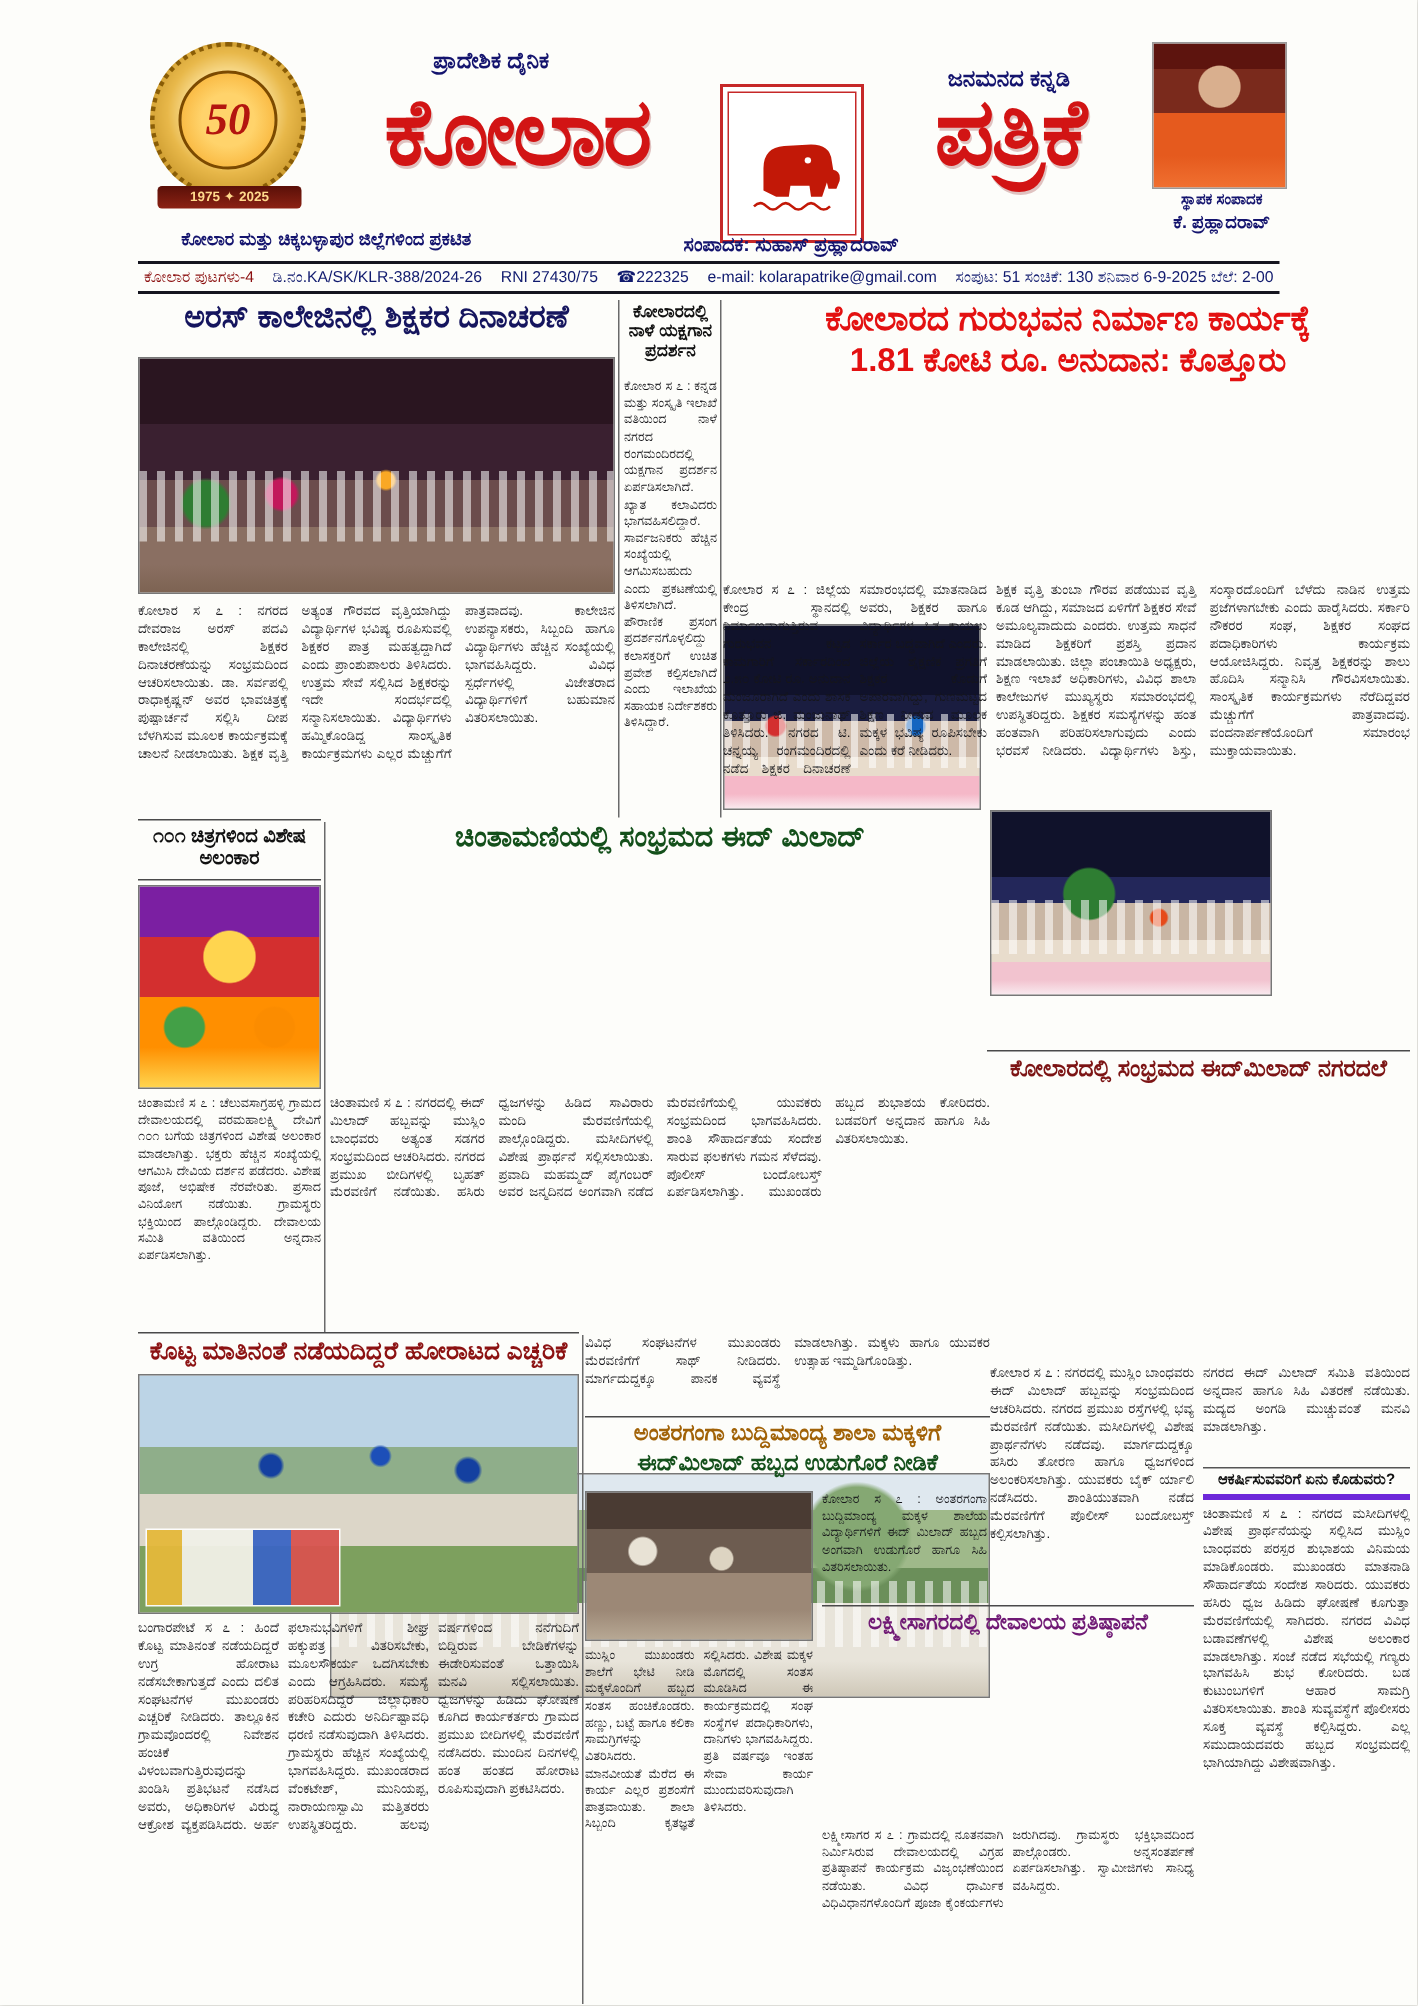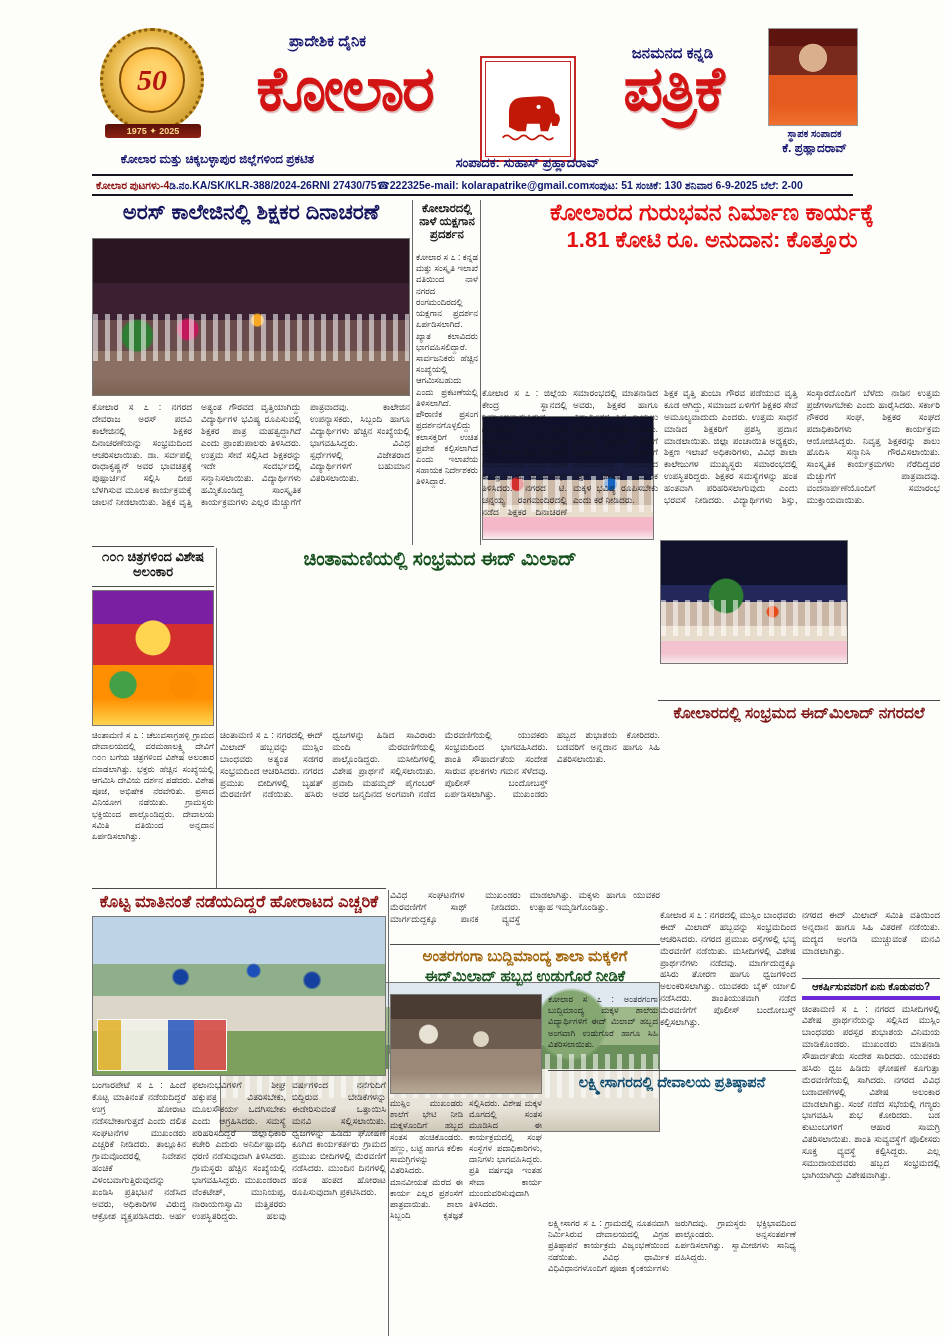--- a/index.html
+++ b/index.html
@@ -22,21 +22,21 @@
       font-size:9px;font-weight:bold;text-align:center;border-radius:3px;padding:2px 0;width:96px;margin-left:5px;}
   .emblem{width:92px;height:102px;border:2px solid #c62828;box-shadow:inset 0 0 0 3px #fff,inset 0 0 0 4px #c62828;
       background:#fff;display:flex;flex-direction:column;align-items:center;justify-content:center;}
   .editor-photo{width:88px;height:96px;border:1px solid #999;
       background:
         radial-gradient(circle at 50% 30%,#d9af8e 0 17%,rgba(0,0,0,0) 18%),
         linear-gradient(180deg,#5d140e 0 18%,#7a2a1c 18% 48%,#e55a1e 48% 78%,#f07030 100%);}
   .founder{color:#14146e;font-weight:bold;text-align:center;}
   
   .infobar{left:92px;top:174px;width:761px;height:22px;border-top:2px solid #15151f;border-bottom:2px solid #15151f;
-      display:flex;align-items:center;justify-content:flex-start;font-size:10.5px;font-weight:bold;color:#101a6e;
+      display:flex;align-items:center;justify-content:space-between;font-size:10.5px;font-weight:normal;color:#101a6e;
       padding:4px 4px;box-sizing:border-box;white-space:nowrap;}
   .infobar .maroon{color:#8b0f0f;}
   
   .hl{font-weight:bold;text-align:center;line-height:1.12;}
   .bt{font-size:9px;line-height:1.32;text-align:justify;color:#16161a;overflow:hidden;word-break:break-word;}
   .photo{border:1px solid #777;box-sizing:border-box;}
   .crowd{position:relative;}
   .crowd:before{content:"";position:absolute;left:0;right:0;height:30%;top:48%;
       background:repeating-linear-gradient(90deg,rgba(255,255,255,.55) 0 5px,rgba(0,0,0,0) 5px 12px);}
   .rule-h{background:#4a4a4a;height:1px;}
@@ -161,21 +161,21 @@
   <div class="abs hl" style="left:390px;top:968px;width:270px;font-size:15px;color:#14501b;">ಈದ್‌ಮಿಲಾದ್ ಹಬ್ಬದ ಉಡುಗೊರೆ ನೀಡಿಕೆ</div>
   <div class="abs photo" style="left:390px;top:994px;width:152px;height:100px;
        background:
         radial-gradient(circle at 25% 40%, #e8e2d5 0 7%, rgba(0,0,0,0) 8%),
         radial-gradient(circle at 60% 45%, #ddd4c2 0 7%, rgba(0,0,0,0) 8%),
         linear-gradient(180deg,#4a3b33 0 25%,#6d5c50 25% 55%,#9c8876 55% 80%,#b7a894 100%);"></div>
   <div class="abs bt" style="left:548px;top:994px;width:110px;height:74px;font-size:8.5px;">ಕೋಲಾರ ಸ ೭ : ಅಂತರಗಂಗಾ ಬುದ್ದಿಮಾಂದ್ಯ ಮಕ್ಕಳ ಶಾಲೆಯ ವಿದ್ಯಾರ್ಥಿಗಳಿಗೆ ಈದ್ ಮಿಲಾದ್ ಹಬ್ಬದ ಅಂಗವಾಗಿ ಉಡುಗೊರೆ ಹಾಗೂ ಸಿಹಿ ವಿತರಿಸಲಾಯಿತು.</div>
   <div class="abs bt" style="left:390px;top:1098px;width:152px;height:236px;column-count:2;column-gap:6px;font-size:8.5px;">ಮುಸ್ಲಿಂ ಮುಖಂಡರು ಶಾಲೆಗೆ ಭೇಟಿ ನೀಡಿ ಮಕ್ಕಳೊಂದಿಗೆ ಹಬ್ಬದ ಸಂತಸ ಹಂಚಿಕೊಂಡರು. ಹಣ್ಣು, ಬಟ್ಟೆ ಹಾಗೂ ಕಲಿಕಾ ಸಾಮಗ್ರಿಗಳನ್ನು ವಿತರಿಸಿದರು. ಮಾನವೀಯತೆ ಮೆರೆದ ಈ ಕಾರ್ಯ ಎಲ್ಲರ ಪ್ರಶಂಸೆಗೆ ಪಾತ್ರವಾಯಿತು. ಶಾಲಾ ಸಿಬ್ಬಂದಿ ಕೃತಜ್ಞತೆ ಸಲ್ಲಿಸಿದರು. ವಿಶೇಷ ಮಕ್ಕಳ ಮೊಗದಲ್ಲಿ ಸಂತಸ ಮೂಡಿಸಿದ ಈ ಕಾರ್ಯಕ್ರಮದಲ್ಲಿ ಸಂಘ ಸಂಸ್ಥೆಗಳ ಪದಾಧಿಕಾರಿಗಳು, ದಾನಿಗಳು ಭಾಗವಹಿಸಿದ್ದರು. ಪ್ರತಿ ವರ್ಷವೂ ಇಂತಹ ಸೇವಾ ಕಾರ್ಯ ಮುಂದುವರಿಸುವುದಾಗಿ ತಿಳಿಸಿದರು.</div>
 
   <div class="abs rule-h" style="left:548px;top:1070px;width:248px;"></div>
-  <div class="abs hl" style="left:548px;top:1074px;width:248px;font-size:14.5px;color:#0c4a6e;">ಲಕ್ಷ್ಮೀಸಾಗರದಲ್ಲಿ ದೇವಾಲಯ ಪ್ರತಿಷ್ಠಾಪನೆ</div>
+  <div class="abs hl" style="left:548px;top:1074px;width:248px;font-size:14.5px;color:#701a75;">ಲಕ್ಷ್ಮೀಸಾಗರದಲ್ಲಿ ದೇವಾಲಯ ಪ್ರತಿಷ್ಠಾಪನೆ</div>
 
   <div class="abs bt" style="left:548px;top:1218px;width:248px;height:116px;column-count:2;column-gap:6px;font-size:8.5px;">ಲಕ್ಷ್ಮೀಸಾಗರ ಸ ೭ : ಗ್ರಾಮದಲ್ಲಿ ನೂತನವಾಗಿ ನಿರ್ಮಿಸಿರುವ ದೇವಾಲಯದಲ್ಲಿ ವಿಗ್ರಹ ಪ್ರತಿಷ್ಠಾಪನೆ ಕಾರ್ಯಕ್ರಮ ವಿಜೃಂಭಣೆಯಿಂದ ನಡೆಯಿತು. ವಿವಿಧ ಧಾರ್ಮಿಕ ವಿಧಿವಿಧಾನಗಳೊಂದಿಗೆ ಪೂಜಾ ಕೈಂಕರ್ಯಗಳು ಜರುಗಿದವು. ಗ್ರಾಮಸ್ಥರು ಭಕ್ತಿಭಾವದಿಂದ ಪಾಲ್ಗೊಂಡರು. ಅನ್ನಸಂತರ್ಪಣೆ ಏರ್ಪಡಿಸಲಾಗಿತ್ತು. ಸ್ವಾಮೀಜಿಗಳು ಸಾನಿಧ್ಯ ವಹಿಸಿದ್ದರು.</div>
 
   <div class="abs rule-h" style="left:658px;top:700px;width:282px;"></div>
   <div class="abs hl" style="left:658px;top:704px;width:282px;font-size:15.5px;color:#7c1414;">ಕೋಲಾರದಲ್ಲಿ ಸಂಭ್ರಮದ ಈದ್‌ಮಿಲಾದ್ ನಗರದಲೆ</div>
 
   <div class="abs bt" style="left:660px;top:910px;width:136px;height:156px;">ಕೋಲಾರ ಸ ೭ : ನಗರದಲ್ಲಿ ಮುಸ್ಲಿಂ ಬಾಂಧವರು ಈದ್ ಮಿಲಾದ್ ಹಬ್ಬವನ್ನು ಸಂಭ್ರಮದಿಂದ ಆಚರಿಸಿದರು. ನಗರದ ಪ್ರಮುಖ ರಸ್ತೆಗಳಲ್ಲಿ ಭವ್ಯ ಮೆರವಣಿಗೆ ನಡೆಯಿತು. ಮಸೀದಿಗಳಲ್ಲಿ ವಿಶೇಷ ಪ್ರಾರ್ಥನೆಗಳು ನಡೆದವು. ಮಾರ್ಗದುದ್ದಕ್ಕೂ ಹಸಿರು ತೋರಣ ಹಾಗೂ ಧ್ವಜಗಳಿಂದ ಅಲಂಕರಿಸಲಾಗಿತ್ತು. ಯುವಕರು ಬೈಕ್ ರ್ಯಾಲಿ ನಡೆಸಿದರು. ಶಾಂತಿಯುತವಾಗಿ ನಡೆದ ಮೆರವಣಿಗೆಗೆ ಪೊಲೀಸ್ ಬಂದೋಬಸ್ತ್ ಕಲ್ಪಿಸಲಾಗಿತ್ತು.</div>
   <div class="abs" style="left:802px;top:910px;width:138px;height:426px;overflow:hidden;">
     <div class="bt" style="height:64px;overflow:hidden;">ನಗರದ ಈದ್ ಮಿಲಾದ್ ಸಮಿತಿ ವತಿಯಿಂದ ಅನ್ನದಾನ ಹಾಗೂ ಸಿಹಿ ವಿತರಣೆ ನಡೆಯಿತು. ಮದ್ಯದ ಅಂಗಡಿ ಮುಚ್ಚುವಂತೆ ಮನವಿ ಮಾಡಲಾಗಿತ್ತು.</div>
     <div class="subhead-q">ಆಕರ್ಷಿಸುವವರಿಗೆ ಏನು ಕೊಡುವರು?</div>

